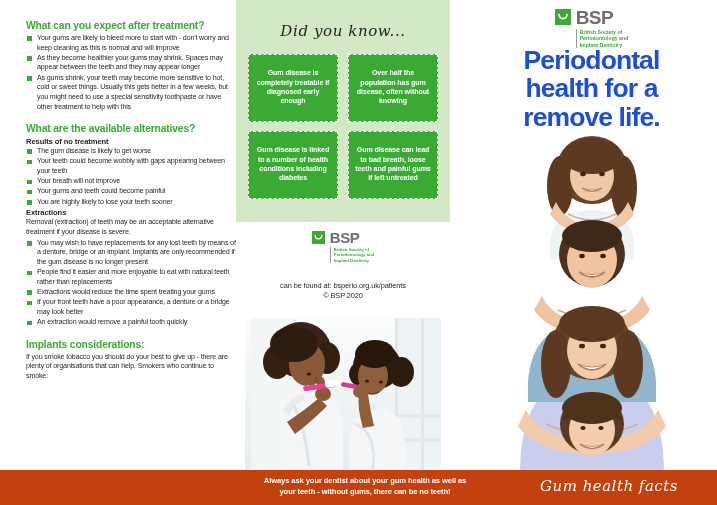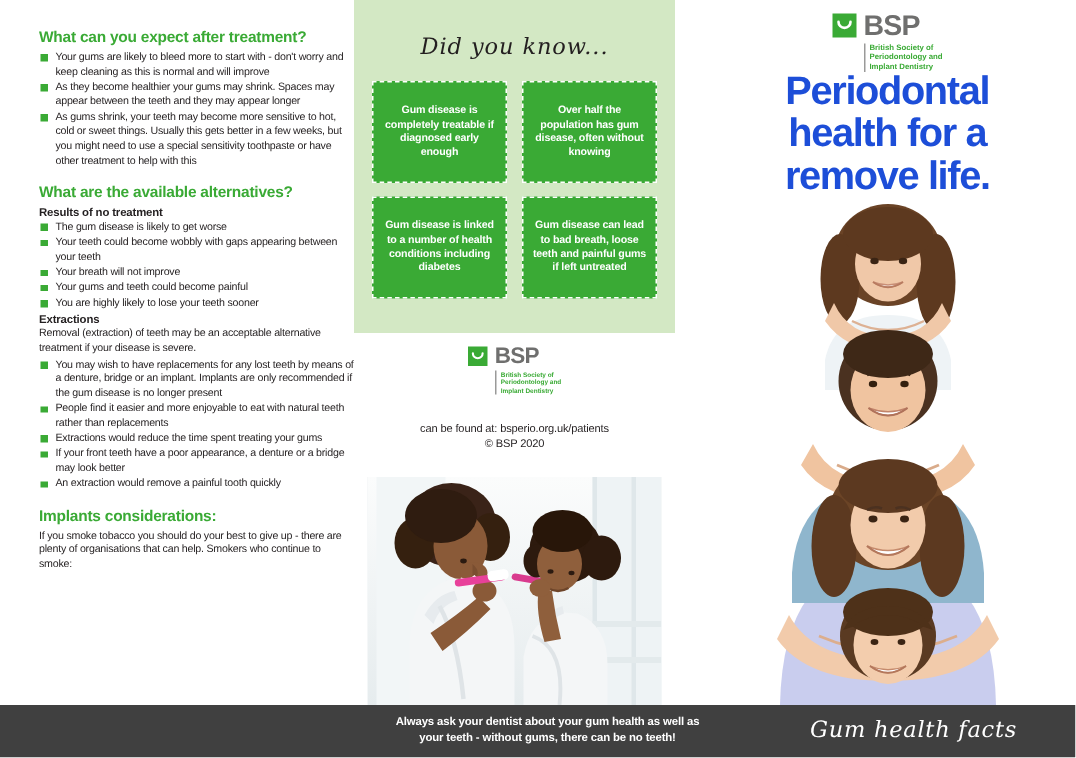--- a/index.html
+++ b/index.html
@@ -196,21 +196,21 @@
     left: 28px; top: 132px;
     width: 196px; height: 338px;
     overflow: hidden;
   }
 
   
   .bottom-bar {
     position: absolute;
     left: 0; bottom: 0;
     width: 717px; height: 35px;
-    background: #404040;
+    background: #c2410c;
   }
   .bar-slogan {
     position: absolute;
     left: 200px; top: 6px;
     width: 330px;
     text-align: center;
     color: #ffffff;
     font-size: 7.6px;
     font-weight: bold;
     line-height: 1.42;

